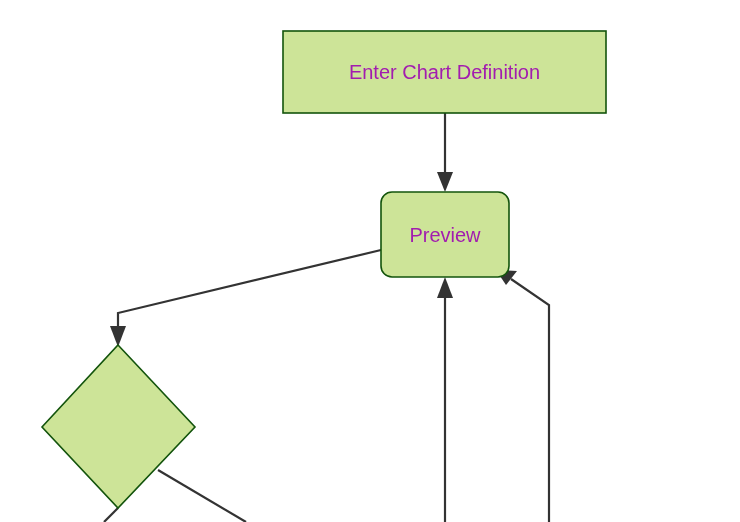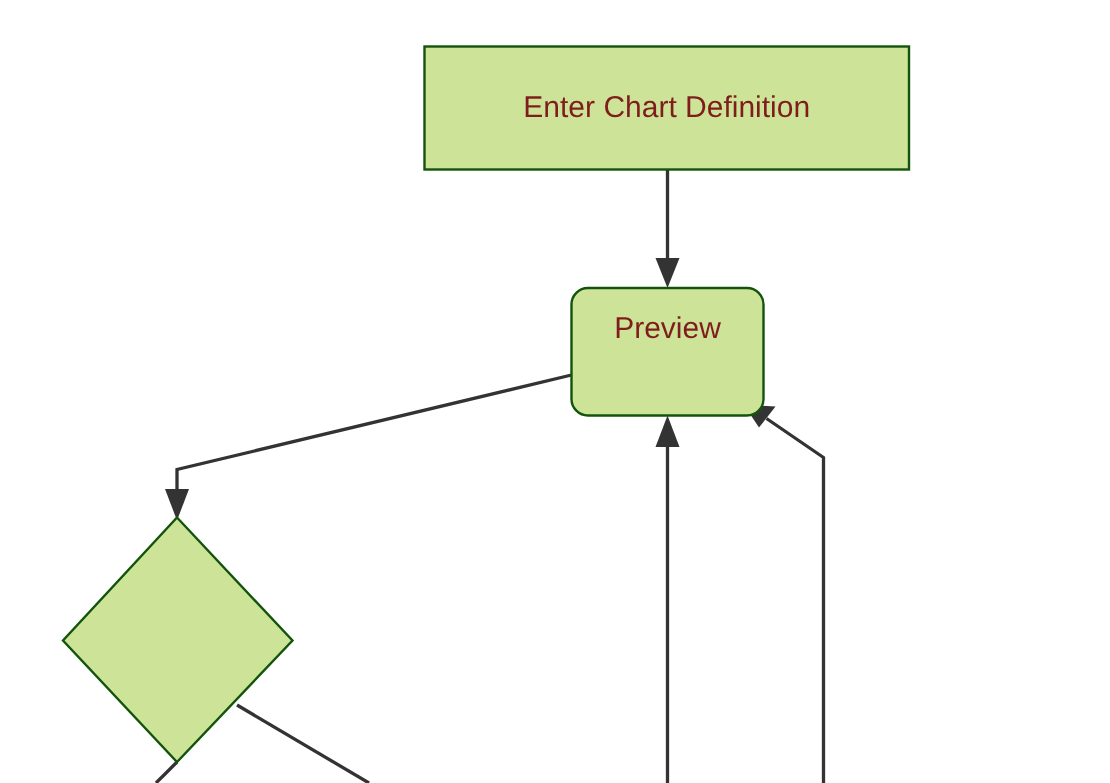--- a/index.html
+++ b/index.html
@@ -28,36 +28,36 @@
     fill: #cde498;
     stroke: #13540c;
     stroke-width: 1.6px;
   }
   .node-label {
     position: absolute;
     display: flex;
     align-items: center;
     justify-content: center;
     text-align: center;
-    color: #7f1d1d;
+    color: #a21caf;
     font-size: 20px;
     font-family: "Liberation Sans", sans-serif;
     line-height: 1.2;
     pointer-events: none;
     white-space: nowrap;
   }
   #label-enter-chart-definition {
     left: 283px;
     top: 31px;
     width: 323px;
     height: 82px;
   }
   #label-preview {
     left: 381px;
-    top: 176px;
+    top: 192px;
     width: 128px;
     height: 85px;
   }
   #label-decide {
     left: 42px;
     top: 345px;
     width: 153px;
     height: 163px;
   }
   .edge-path {

